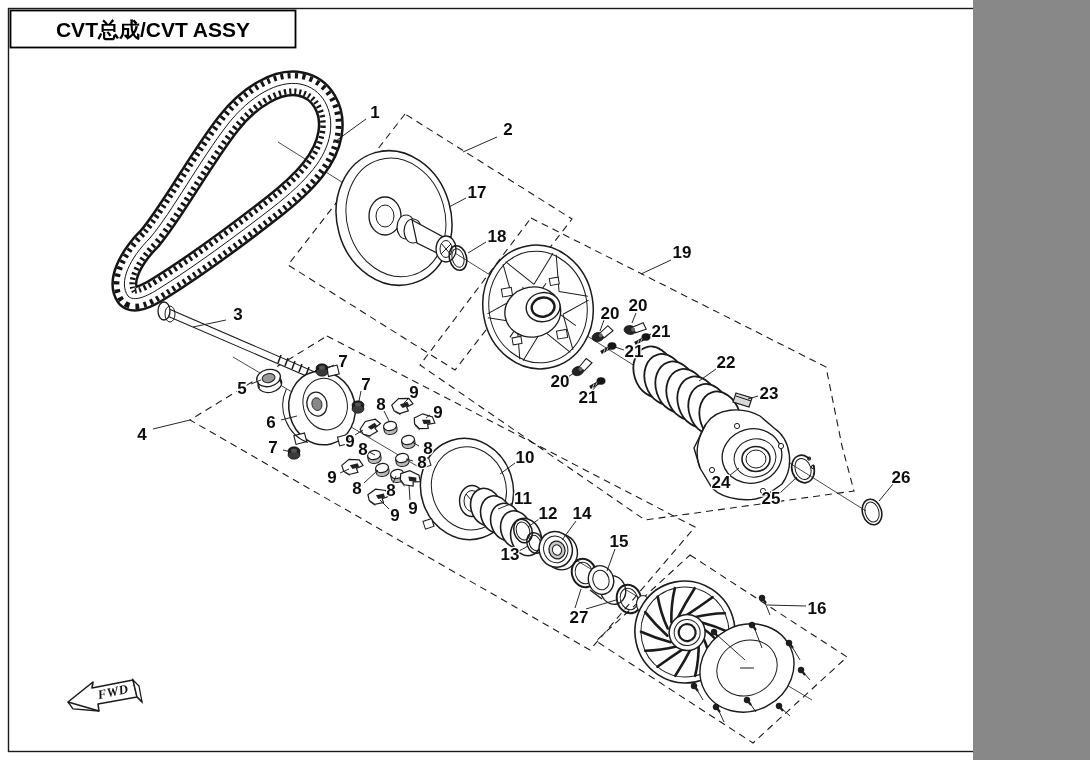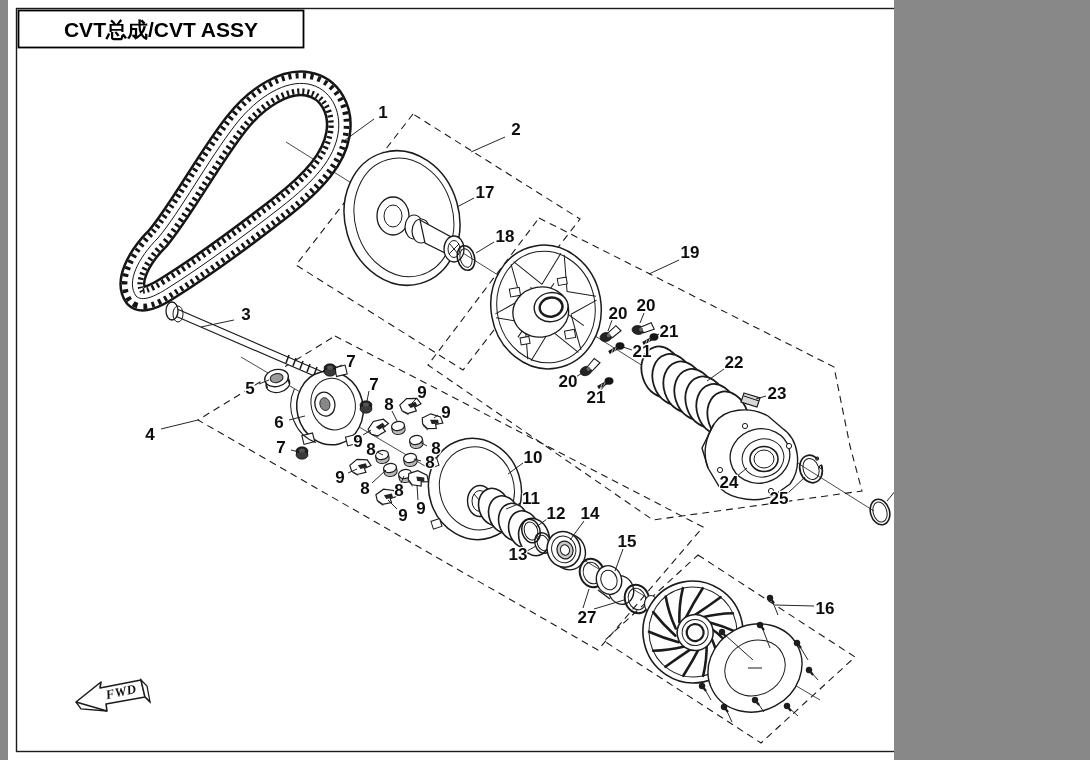--- a/index.html
+++ b/index.html
@@ -1,17 +1,17 @@
 <!DOCTYPE html>
 <html><head>
 <meta charset="utf-8">
 <style>
   html,body{margin:0;padding:0;background:#888;}
-  #page{position:relative;width:886px;height:760px;background:#ffffff;overflow:hidden;
-        font-family:"Liberation Sans","DejaVu Sans",sans-serif;margin-left:8px;}
+  #page{position:relative;width:973px;height:760px;background:#ffffff;overflow:hidden;
+        font-family:"Liberation Sans","DejaVu Sans",sans-serif;}
   svg{position:absolute;left:0;top:0;}
   .ln{stroke:#1b1b1b;fill:none;}
   .thin{stroke-width:1;}
   .med{stroke-width:1.4;}
   .wht{fill:#ffffff;stroke:#1b1b1b;}
   .dash{stroke:#1b1b1b;stroke-width:1.1;fill:none;stroke-dasharray:7 5;}
   .axis{stroke:#1b1b1b;stroke-width:.8;fill:none;}
   .leader{stroke:#1b1b1b;stroke-width:.95;fill:none;}
   .co-num{font:700 17px "Liberation Sans","DejaVu Sans",sans-serif;fill:#0d0d0d;
           text-anchor:middle;paint-order:stroke;stroke:#ffffff;stroke-width:2.5px;}

